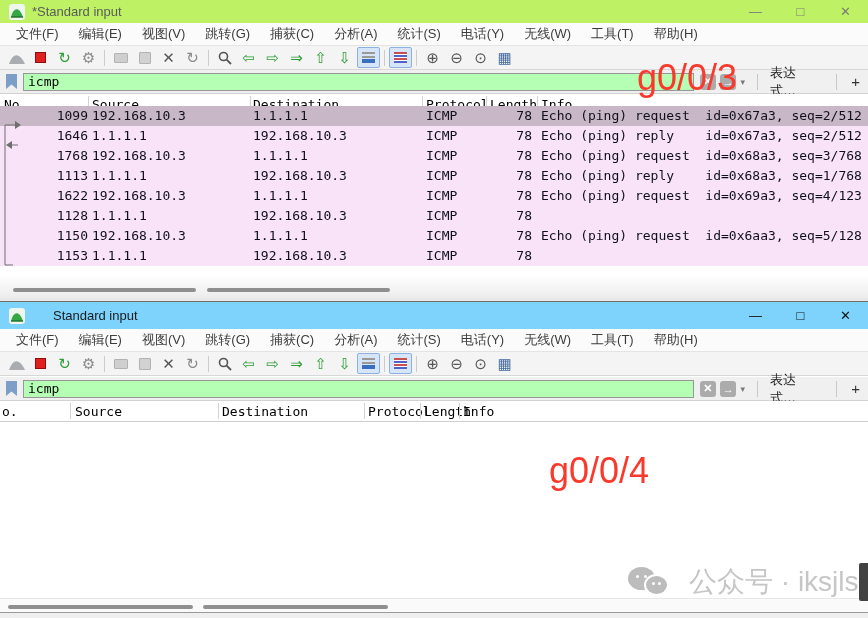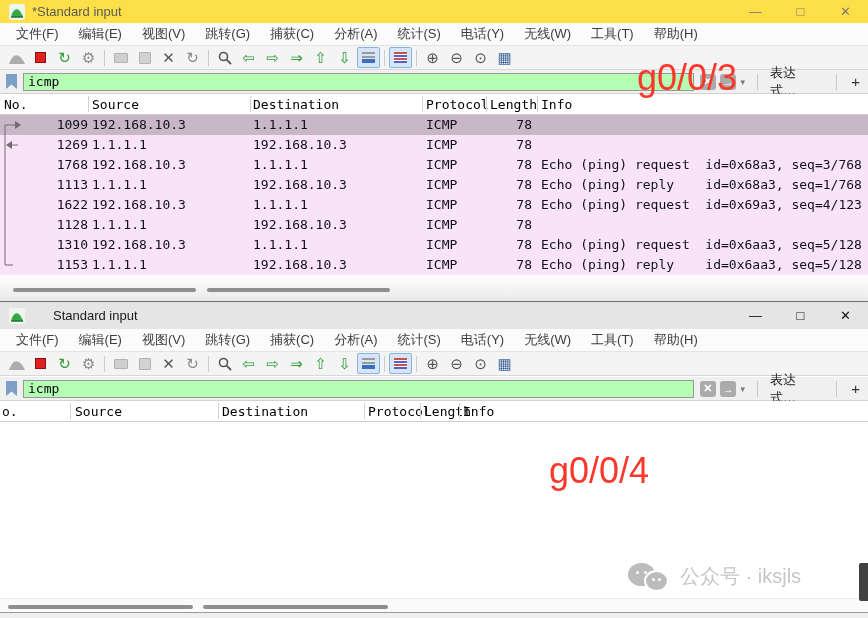--- a/index.html
+++ b/index.html
@@ -5,22 +5,22 @@
   * { margin:0; padding:0; box-sizing:border-box; }
   html,body { width:868px; height:618px; overflow:hidden; background:#e8e8e8;
     font-family:"Liberation Sans", sans-serif; }
   .win { position:absolute; left:0; width:868px; background:#fff; }
   #w1 { top:0; height:298px; border-bottom:1px solid #8a8a8a; }
   #w2 { top:301px; height:317px; border-top:1px solid #6f6f6f; background:#fff; }
 
   
   .tbar { position:absolute; left:0; right:0; display:flex; align-items:center;
     gap:7px; padding-left:9px; font-size:13px; }
-  #w1 .tbar { top:0; height:23px; background:#fde047; color:#5a5a5a; }
-  #w2 .tbar { top:0; height:27px; background:#e5e5e5; color:#1a1a1a;gap:28px; }
+  #w1 .tbar { top:0; height:23px; background:#bef264; color:#5a5a5a; }
+  #w2 .tbar { top:0; height:27px; background:#7dd3fc; color:#1a1a1a;gap:28px; }
   .appicon { width:16px; height:16px; flex:0 0 auto; }
   .wctl { position:absolute; right:0; top:0; display:flex; height:100%; }
   .wbtn { width:45px; display:flex; align-items:center; justify-content:center; font-size:13px; }
   #w1 .wbtn { color:#7a7a7a; }
   #w2 .wbtn { color:#111; }
 
   
   .menubar { position:absolute; left:0; right:0; height:23px; display:flex;
     align-items:center; padding-left:6px; font-size:13px; color:#3c3c3c;
     background:#fbfbfb; border-bottom:1px solid #e4e4e4; }
@@ -76,21 +76,21 @@
   .vsep { position:absolute; top:2px; bottom:2px; width:1px; background:#d2d2d2; }
   
   .h0{left:4px;} .h1{left:92px;} .h2{left:253px;} .h3{left:426px;} .h4{left:490px;} .h5{left:541px;}
   .s1{left:88px;} .s2{left:250px;} .s3{left:422px;} .s4{left:486px;} .s5{left:537px;}
   
   .g0{left:2px;} .g1{left:75px;} .g2{left:222px;} .g3{left:368px;} .g4{left:424px;} .g5{left:463px;}
   .t1{left:70px;} .t2{left:218px;} .t3{left:364px;} .t4{left:420px;} .t5{left:459px;}
 
   
   .plist { position:absolute; left:0; right:0; background:#fff; }
-  #w1 .plist { top:115px; height:160px; }
+  #w1 .plist { top:106px; height:160px; }
   #w2 .plist { top:120px; height:176px; }
   .prow { position:absolute; left:0; right:0; height:20px; background:#f8e3f8;
     font:13px "DejaVu Sans Mono", monospace; color:#10101c; white-space:pre; }
   .prow.sel { background:#c8b7c6; }
   .prow span { position:absolute; top:2px; overflow:hidden; }
   .c0 { left:24px; width:64px; text-align:right; }
   .c1 { left:92px; width:158px; }
   .c2 { left:253px; width:168px; }
   .c3 { left:426px; width:58px; }
   .c4 { left:484px; width:48px; text-align:right; }
@@ -103,22 +103,22 @@
   .hthumb { position:absolute; height:4px; background:#8f8f8f; border-radius:2px; }
   .w2scroll { position:absolute; top:296px; height:14px; left:0; right:0; background:#fafafa;
     border-top:1px solid #e8e8e8; }
   .w2foot { position:absolute; top:310px; height:7px; left:0; right:0; background:#efefef;
     border-top:1px solid #9a9a9a; }
 
   
   .anno { position:absolute; color:#fa392c; font-size:36px; z-index:50; }
   #anno1 { left:637px; top:57px; }
   #anno2 { left:549px; top:450px; }
-  .wm { position:absolute; left:628px; top:563px; display:flex; align-items:flex-start; gap:10px;
-    color:#c6c6c6; font-size:20px; z-index:40; }
+  .wm { position:absolute; left:628px; top:563px; display:flex; align-items:flex-end; gap:19px;
+    color:#c6c6c6; font-size:28px; z-index:40; }
   .wmicon { position:relative; width:42px; height:34px; }
   .bub1 { position:absolute; left:0; top:0; width:27px; height:23px; background:#bcbcbc; border-radius:50%; }
   .bub1:after { content:""; position:absolute; left:4px; bottom:-4px; border:5px solid transparent;
     border-top-color:#bcbcbc; }
   .bub2 { position:absolute; left:18px; top:9px; width:21px; height:18px; background:#bcbcbc;
     border-radius:50%; box-shadow:0 0 0 2px #fff; }
   .bub2:after { content:""; position:absolute; right:2px; bottom:-3px; border:4px solid transparent;
     border-top-color:#bcbcbc; }
   .eye { position:absolute; width:3px; height:3px; background:#fff; border-radius:50%; }
   .edgebar { position:absolute; right:0; top:563px; width:9px; height:38px; background:#424242;
@@ -220,42 +220,42 @@
     <span class="h4">Length</span>
     <span class="h5">Info</span>
     <div class="vsep s1"></div>
       <div class="vsep s2"></div>
       <div class="vsep s3"></div>
       <div class="vsep s4"></div>
       <div class="vsep s5"></div>
   </div>
   <div class="plist">
     <div class="prow sel" style="top:0">
-      <span class="c0">1099</span><span class="c1">192.168.10.3</span><span class="c2">1.1.1.1</span><span class="c3">ICMP</span><span class="c4">78</span>
+      <span class="c0">1099</span><span class="c1">192.168.10.3</span><span class="c2">1.1.1.1</span><span class="c3">ICMP</span><span class="c4">78</span><span class="c5">Echo (ping) request  id=0x67a3, seq=2/512</span>
     </div>
     <div class="prow" style="top:20px">
-      <span class="c0">1269</span><span class="c1">1.1.1.1</span><span class="c2">192.168.10.3</span><span class="c3">ICMP</span><span class="c4">78</span>
+      <span class="c0">1646</span><span class="c1">1.1.1.1</span><span class="c2">192.168.10.3</span><span class="c3">ICMP</span><span class="c4">78</span><span class="c5">Echo (ping) reply    id=0x67a3, seq=2/512</span>
     </div>
     <div class="prow" style="top:40px">
       <span class="c0">1768</span><span class="c1">192.168.10.3</span><span class="c2">1.1.1.1</span><span class="c3">ICMP</span><span class="c4">78</span><span class="c5">Echo (ping) request  id=0x68a3, seq=3/768</span>
     </div>
     <div class="prow" style="top:60px">
       <span class="c0">1113</span><span class="c1">1.1.1.1</span><span class="c2">192.168.10.3</span><span class="c3">ICMP</span><span class="c4">78</span><span class="c5">Echo (ping) reply    id=0x68a3, seq=1/768</span>
     </div>
     <div class="prow" style="top:80px">
       <span class="c0">1622</span><span class="c1">192.168.10.3</span><span class="c2">1.1.1.1</span><span class="c3">ICMP</span><span class="c4">78</span><span class="c5">Echo (ping) request  id=0x69a3, seq=4/123</span>
     </div>
     <div class="prow" style="top:100px">
       <span class="c0">1128</span><span class="c1">1.1.1.1</span><span class="c2">192.168.10.3</span><span class="c3">ICMP</span><span class="c4">78</span>
     </div>
     <div class="prow" style="top:120px">
-      <span class="c0">1310</span><span class="c1">192.168.10.3</span><span class="c2">1.1.1.1</span><span class="c3">ICMP</span><span class="c4">78</span><span class="c5">Echo (ping) request  id=0x6aa3, seq=5/128</span>
+      <span class="c0">1150</span><span class="c1">192.168.10.3</span><span class="c2">1.1.1.1</span><span class="c3">ICMP</span><span class="c4">78</span><span class="c5">Echo (ping) request  id=0x6aa3, seq=5/128</span>
     </div>
     <div class="prow" style="top:140px">
-      <span class="c0">1153</span><span class="c1">1.1.1.1</span><span class="c2">192.168.10.3</span><span class="c3">ICMP</span><span class="c4">78</span><span class="c5">Echo (ping) reply    id=0x6aa3, seq=5/128</span>
+      <span class="c0">1153</span><span class="c1">1.1.1.1</span><span class="c2">192.168.10.3</span><span class="c3">ICMP</span><span class="c4">78</span>
     </div>
   </div>
   <svg class="related" width="24" height="160">
     <polyline points="5,10 5,150 13,150" fill="none" stroke="#6e6e6e" stroke-width="1"></polyline>
     <line x1="5" y1="10" x2="15" y2="10" stroke="#6e6e6e" stroke-width="1"></line>
     <path d="M15,6 L21,10 L15,14 Z" fill="#6e6e6e"></path>
     <line x1="10" y1="30" x2="18" y2="30" stroke="#6e6e6e" stroke-width="1"></line>
     <path d="M12,26 L6,30 L12,34 Z" fill="#6e6e6e"></path>
   </svg>
   <div class="w1bottom">

